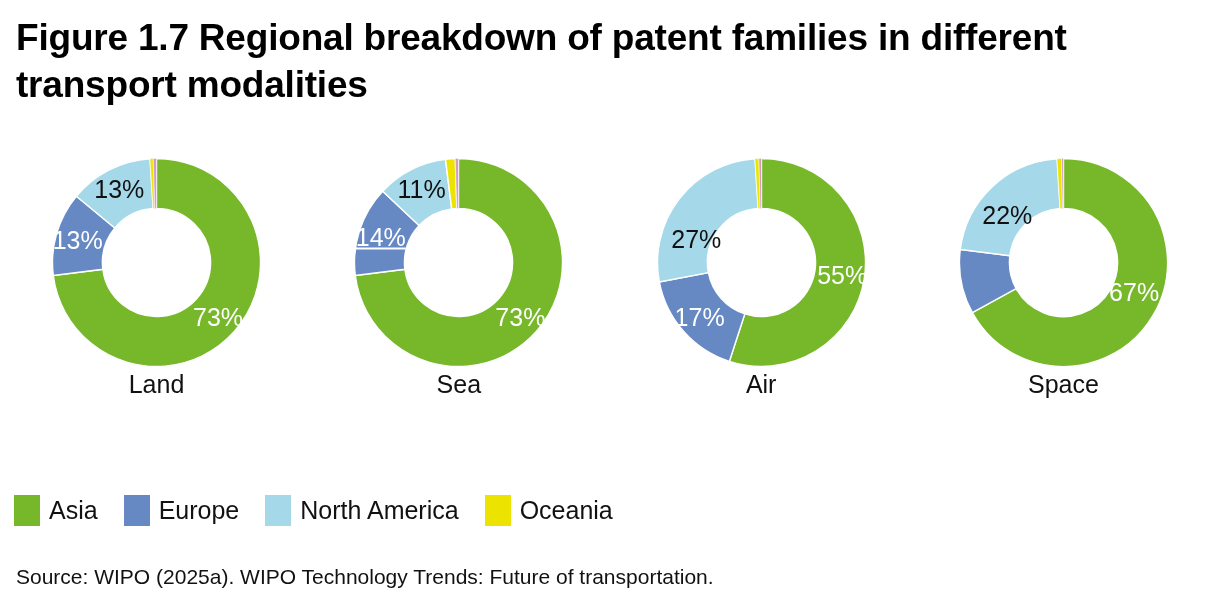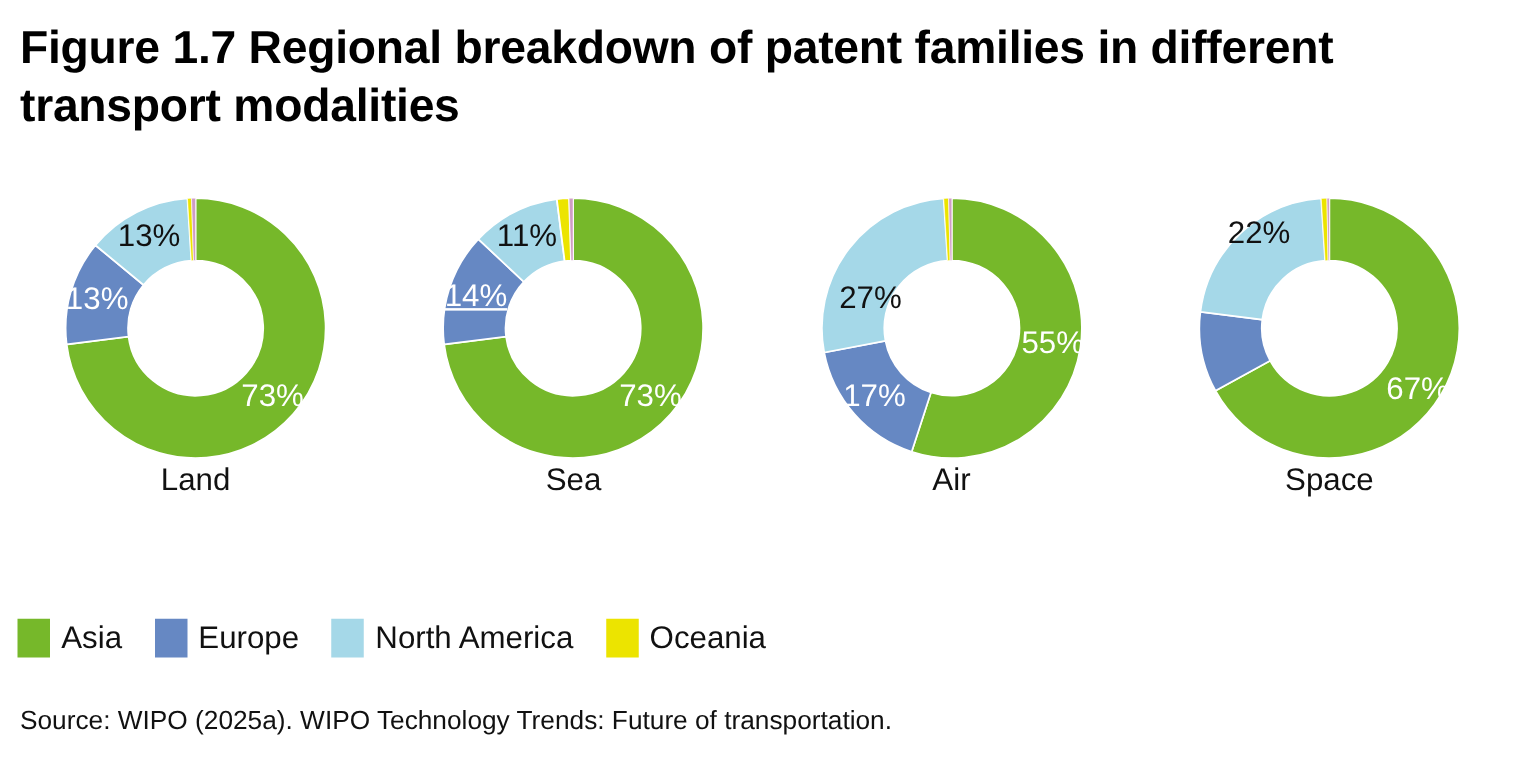--- a/index.html
+++ b/index.html
@@ -170,22 +170,22 @@
       </div>
       <div class="donut-cell">
         <div class="donut-wrap">
           <svg viewBox="0 0 215 215">
             <path d="M 107.5 3.5 A 104 104 0 1 1 16.36410527543819 157.60238210657837 L 60.10933474322786 133.55323869542076 A 54.08 54.08 0 1 0 107.5 53.42 Z" fill="#76b82a" stroke="#ffffff" stroke-width="1.4"></path>
             <path d="M 16.36410527543819 157.60238210657837 A 104 104 0 0 1 4.320071063294307 94.46534370931231 L 53.846436952913045 100.7219787288424 A 54.08 54.08 0 0 0 60.10933474322786 133.55323869542076 Z" fill="#6688c3" stroke="#ffffff" stroke-width="1.4"></path>
             <path d="M 4.320071063294307 94.46534370931231 A 104 104 0 0 1 100.96978596895143 3.705220243459763 L 104.10428870385473 53.52671452659908 A 54.08 54.08 0 0 0 53.846436952913045 100.7219787288424 Z" fill="#a5d8e8" stroke="#ffffff" stroke-width="1.4"></path>
             <path d="M 100.96978596895143 3.705220243459763 A 104 104 0 0 1 105.53976226959756 3.5184753523958676 L 106.48067638019073 53.42960718324585 A 54.08 54.08 0 0 0 104.10428870385473 53.52671452659908 Z" fill="#ece400" stroke="#ffffff" stroke-width="0.5"></path>
             <path d="M 105.53976226959756 3.5184753523958676 A 104 104 0 0 1 107.49999999999999 3.5 L 107.49999999999999 53.42 A 54.08 54.08 0 0 0 106.48067638019073 53.42960718324585 Z" fill="#cf9dc4" stroke="#ffffff" stroke-width="0.5"></path>
           </svg>
-          <div class="slice-label light" style="left: 178.111px; top: 157px;">67%</div>
-          <div class="slice-label dark" style="left: 51.343px; top: 32px;">22%</div>
+          <div class="slice-label light" style="left: 178.111px; top: 137px;">67%</div>
+          <div class="slice-label dark" style="left: 51.343px; top: 60px;">22%</div>
         </div>
         <div class="cat-label">Space</div>
       </div>
     </div>
 
   <div class="legend">
       <div class="legend-item">
         <span class="legend-swatch" style="background: rgb(118, 184, 42);"></span>
         <span class="legend-text">Asia</span>
       </div>

